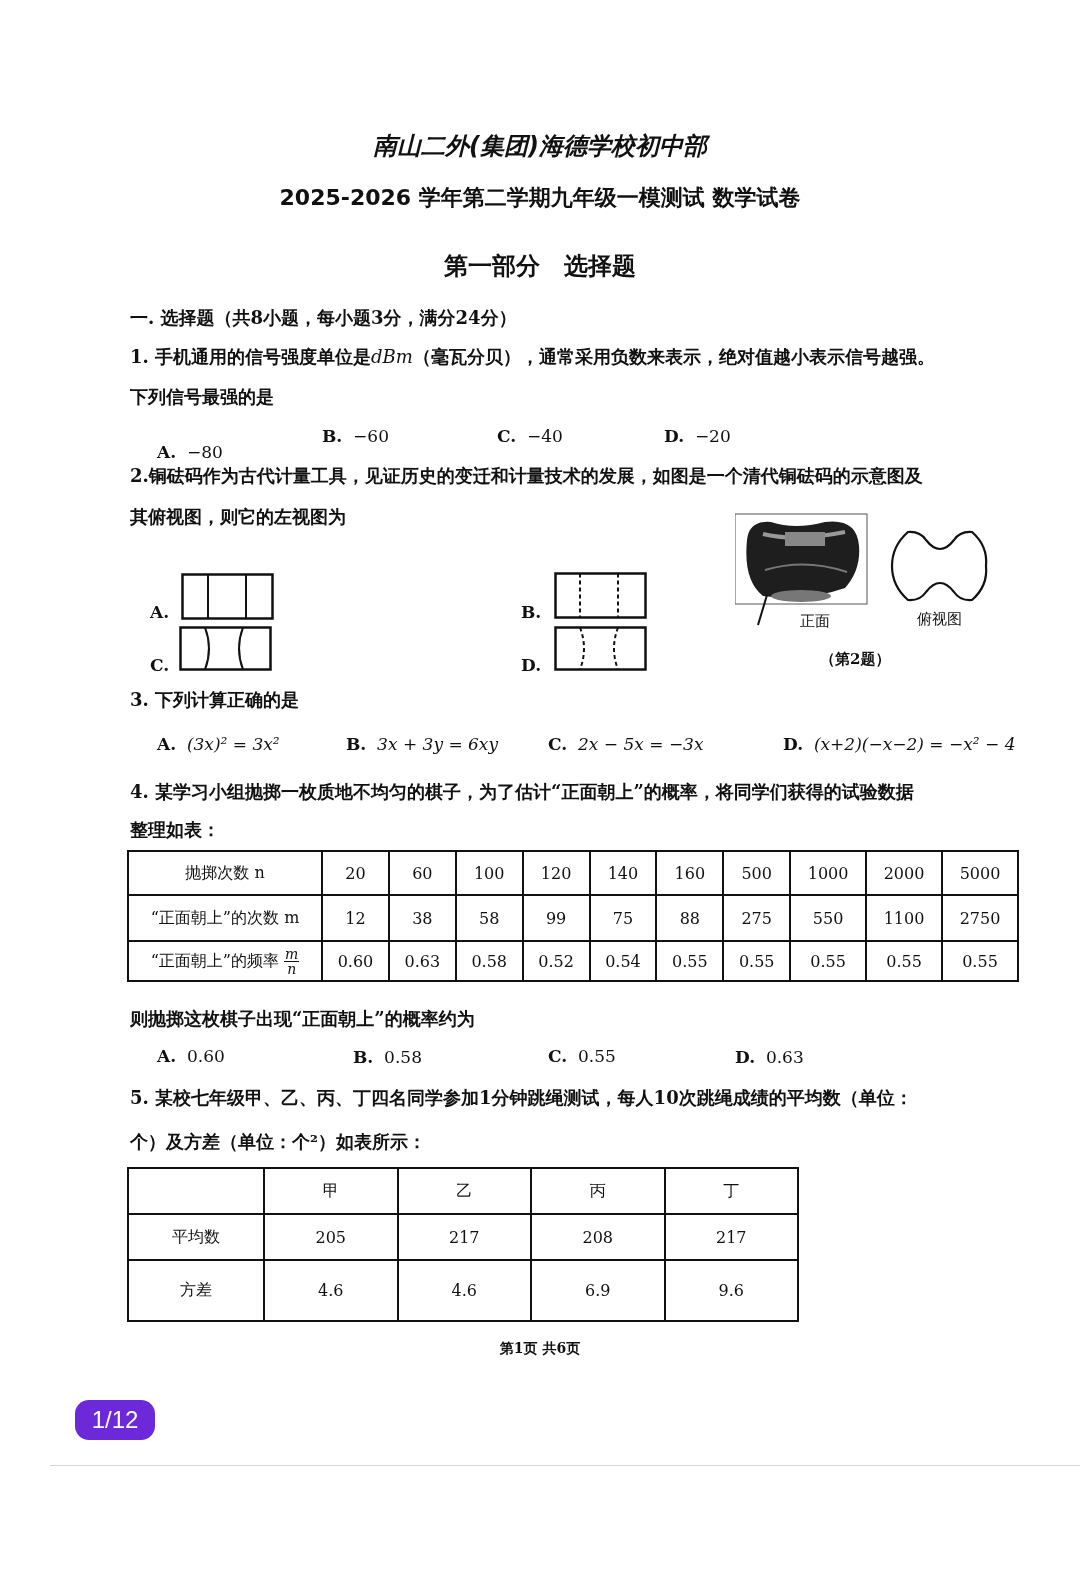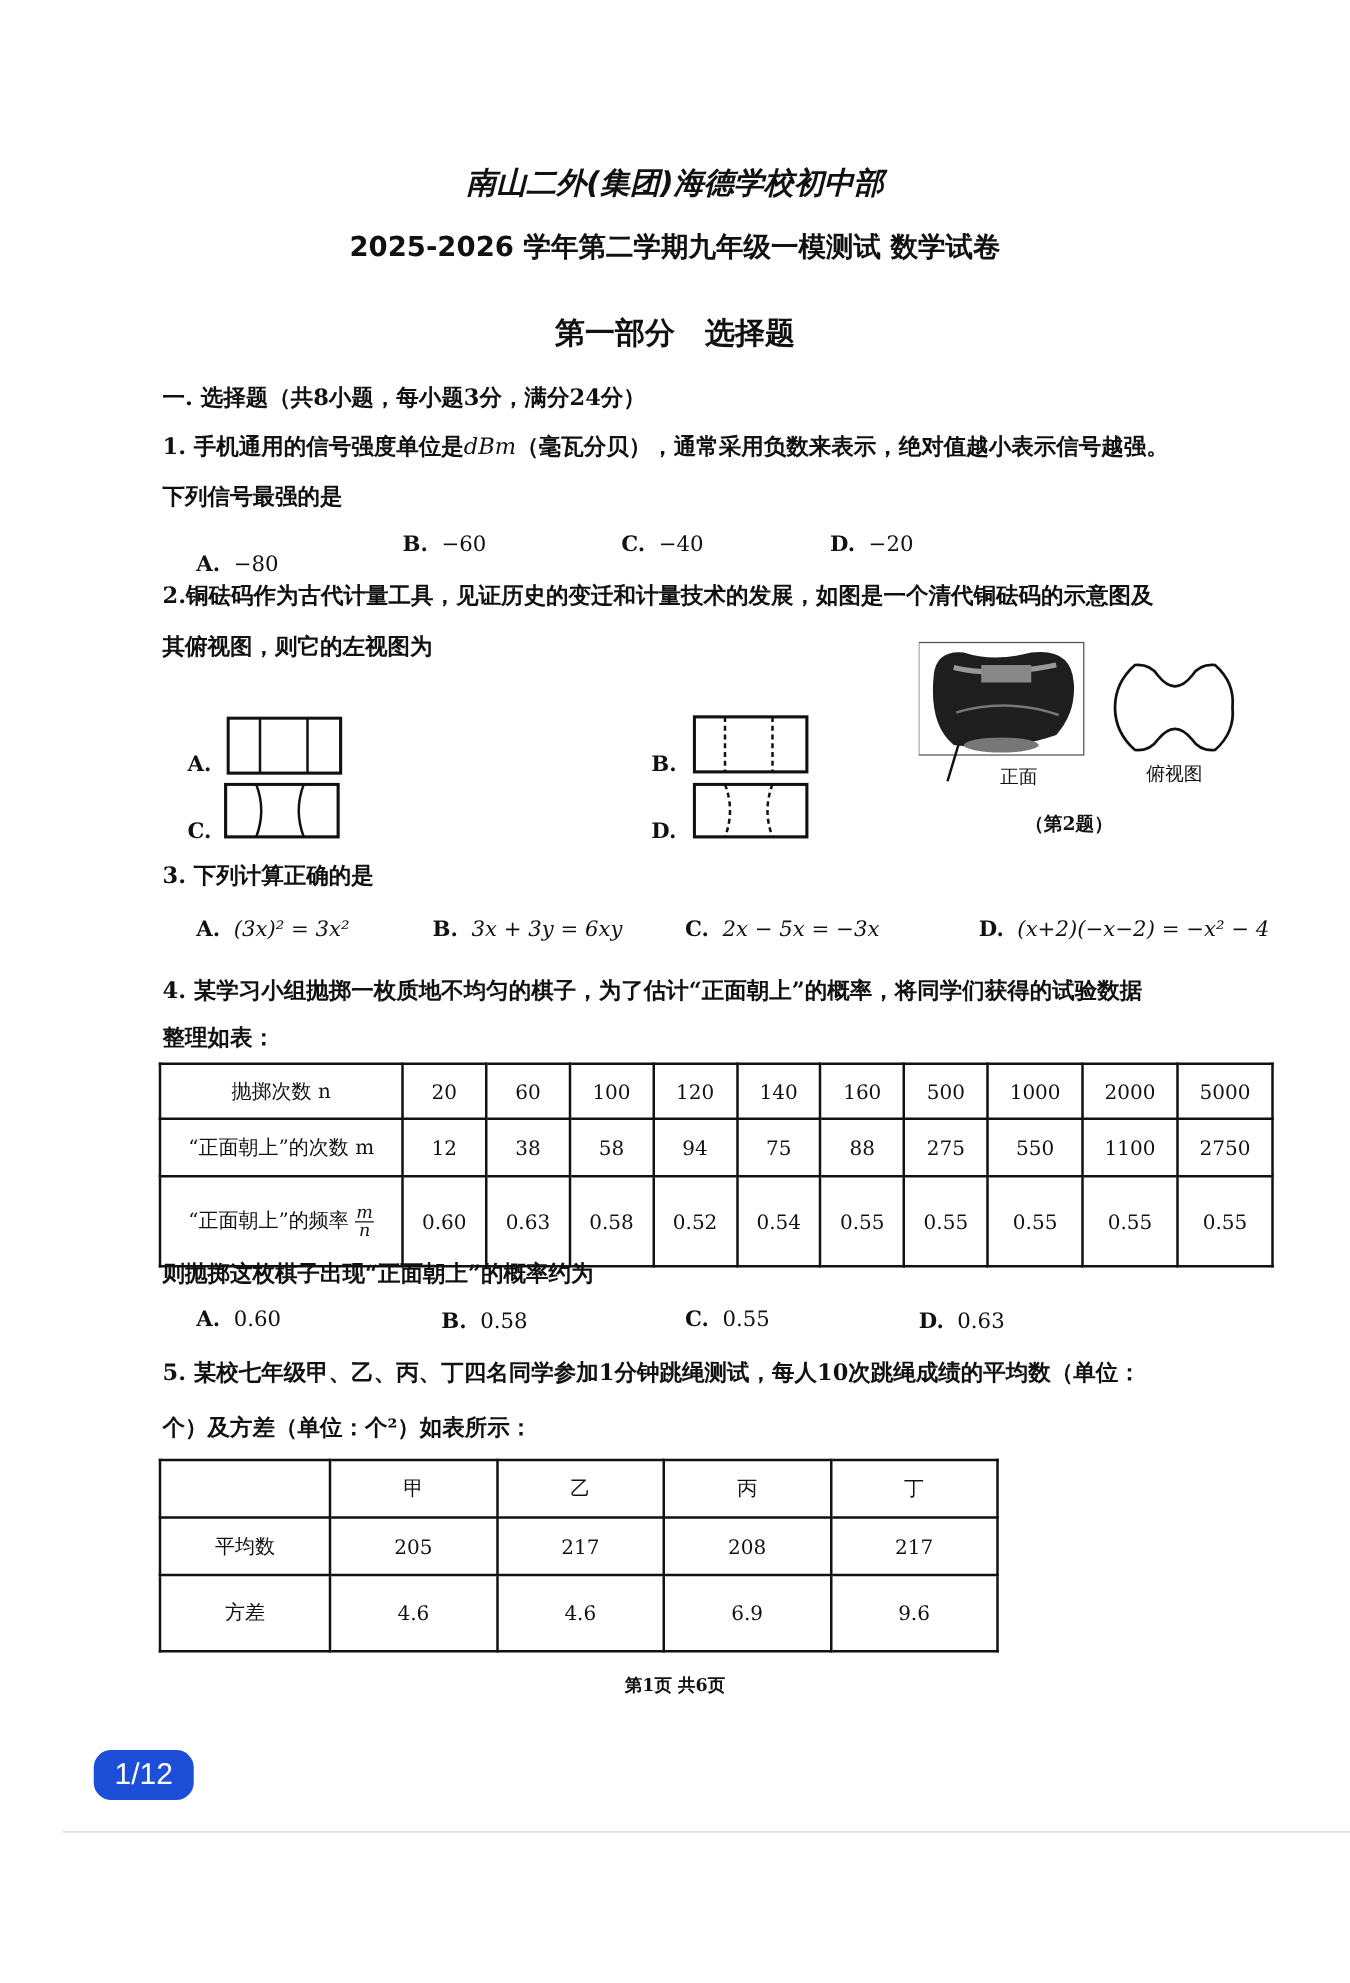--- a/index.html
+++ b/index.html
@@ -11,21 +11,21 @@
   .title2 { left:0; width:1080px; top:183px; text-align:center; font-family:"DejaVu Sans","Liberation Sans",sans-serif; font-weight:bold; font-size:22px; }
   .intro { left:0; width:1080px; top:226px; text-align:center; font-size:14px; font-weight:bold; }
   .part { left:0; width:1080px; top:250px; text-align:center; font-family:"DejaVu Sans","Liberation Sans",sans-serif; font-weight:bold; font-size:24px; }
   .sec { left:130px; top:306px; font-size:18px; font-weight:bold; }
   .q { font-size:18px; font-weight:bold; }
   .opt { font-size:17px; }
   .it { font-style:italic; }
   table.t { position:absolute; border-collapse:collapse; font-size:16px; }
   table.t td { border:2px solid #111; text-align:center; padding:0; }
   .fig-box { position:absolute; }
-  .badge { position:absolute; left:75px; top:1400px; width:80px; height:40px; border-radius:14px; background:#1d4ed8; color:#fff;
+  .badge { position:absolute; left:75px; top:1400px; width:80px; height:40px; border-radius:14px; background:#6d28d9; color:#fff;
            font-family:"Liberation Sans","DejaVu Sans",sans-serif; font-size:24px; line-height:40px; text-align:center; }
   .divider { position:absolute; left:50px; top:1465px; width:1030px; height:1px; background:#d6d6d6; }
   .footer { left:0; width:1080px; top:1340px; text-align:center; font-size:14px; font-weight:bold; }
   .frac { display:inline-block; vertical-align:middle; text-align:center; line-height:14px; font-style:italic; font-size:14px; }
   .frac .num { display:block; border-bottom:1px solid #111; padding:0 1px; }
   .frac .den { display:block; }
 </style>
 </head>
 <body>
 
@@ -122,29 +122,29 @@
       <td>500</td>
       <td>1000</td>
       <td>2000</td>
       <td>5000</td>
     </tr>
     <tr style="height:46px;padding-left:12px;">
       <td>“正面朝上”的次数 m</td>
       <td>12</td>
       <td>38</td>
       <td>58</td>
-      <td>94</td>
+      <td>99</td>
       <td>75</td>
       <td>88</td>
       <td>275</td>
       <td>550</td>
       <td>1100</td>
       <td>2750</td>
     </tr>
-    <tr style="height:72px;">
+    <tr style="height:40px;">
       <td>
         <span>“正面朝上”的频率</span>
         <span class="frac"><span class="num">m</span><span class="den">n</span></span>
       </td>
       <td>0.60</td>
       <td>0.63</td>
       <td>0.58</td>
       <td>0.52</td>
       <td>0.54</td>
       <td>0.55</td>

